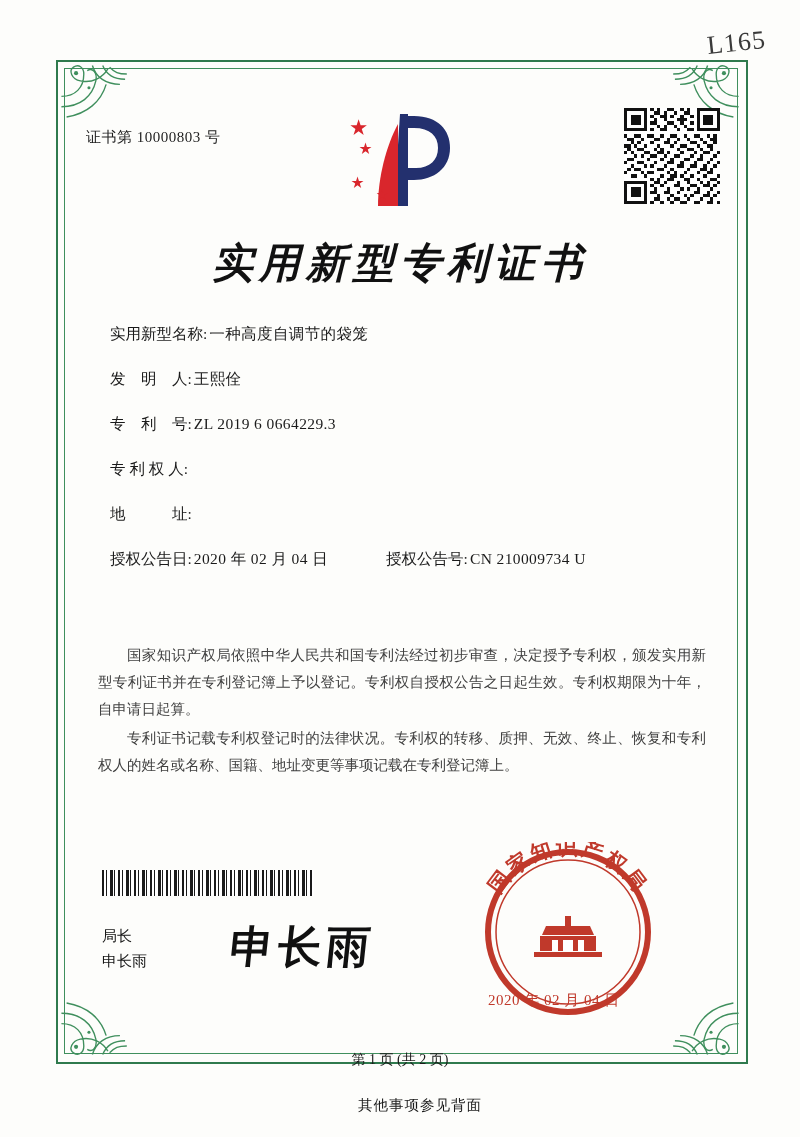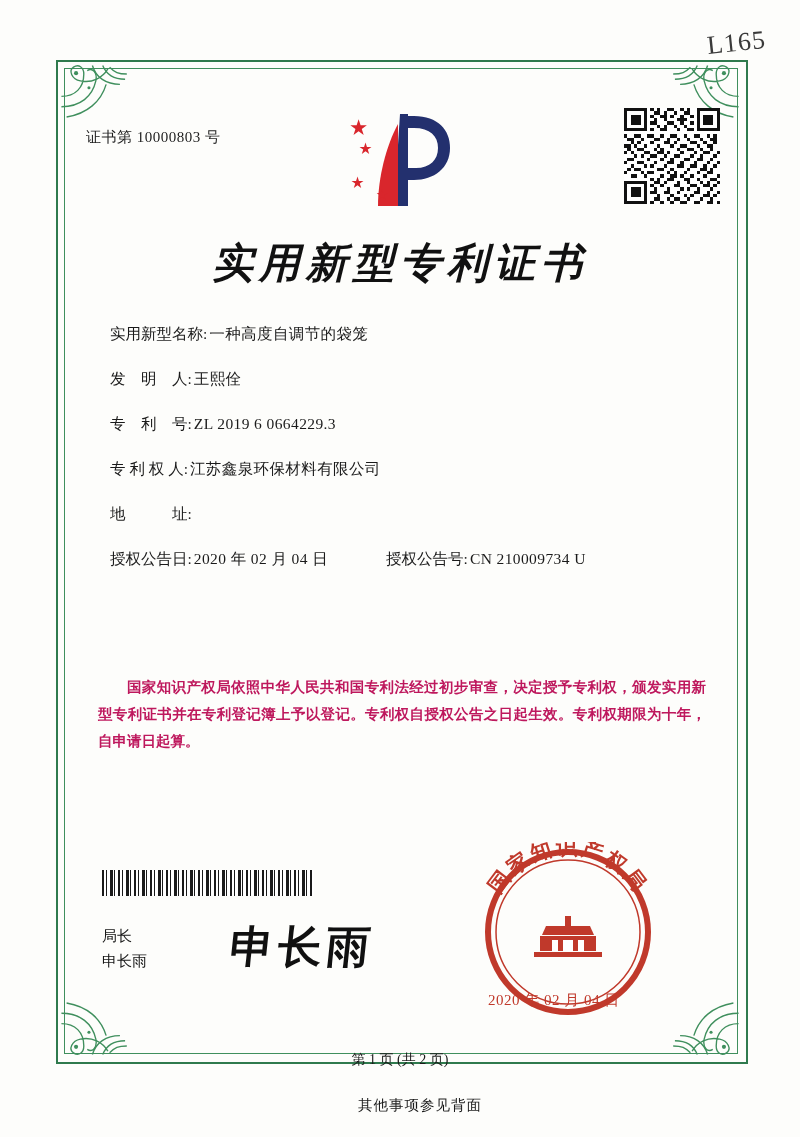--- a/index.html
+++ b/index.html
@@ -136,27 +136,26 @@
     margin-left: 2px;
     letter-spacing: 0.4px;
   }
   .field-row.dual .second-label {
     margin-left: 58px;
   }
 
   .paras {
     position: absolute;
     left: 18px;
-    top: 588px;
+    top: 556px;
     width: 608px;
     font-size: 14.5px;
     line-height: 27px;
     text-align: justify;
-    color: #be185d;
-    font-weight: bold;
+    color: #404040;
   }
   .paras p {
     margin: 0 0 2px 0;
     text-indent: 2em;
   }
 
   
   .barcode {
     position: absolute;
     left: 22px;
@@ -523,35 +522,35 @@
       <div class="field-row">
         <span class="fl">发　明　人:</span>
         <span class="fv">王熙佺</span>
       </div>
       <div class="field-row">
         <span class="fl">专　利　号:</span>
         <span class="fv">ZL 2019 6 0664229.3</span>
       </div>
       <div class="field-row">
         <span class="fl">专 利 权 人:</span>
-        <span class="fv">江苏鑫泉环保材料有限公司</span>
       </div>
       <div class="field-row">
         <span class="fl">地　　　址:</span>
       </div>
       <div class="field-row dual">
         <span class="fl">授权公告日:</span>
         <span class="fv">2020 年 02 月 04 日</span>
         <span class="fl second-label">授权公告号:</span>
         <span class="fv">CN 210009734 U</span>
       </div>
     </div>
 
     <div class="paras">
       <p>国家知识产权局依照中华人民共和国专利法经过初步审查，决定授予专利权，颁发实用新型专利证书并在专利登记簿上予以登记。专利权自授权公告之日起生效。专利权期限为十年，自申请日起算。</p>
+      <p>专利证书记载专利权登记时的法律状况。专利权的转移、质押、无效、终止、恢复和专利权人的姓名或名称、国籍、地址变更等事项记载在专利登记簿上。</p>
     </div>
 
     <div class="barcode"></div>
 
     <div class="signer">
       <div>局长</div>
       <div>申长雨</div>
     </div>
 
     <div class="sign-script">申长雨</div>

